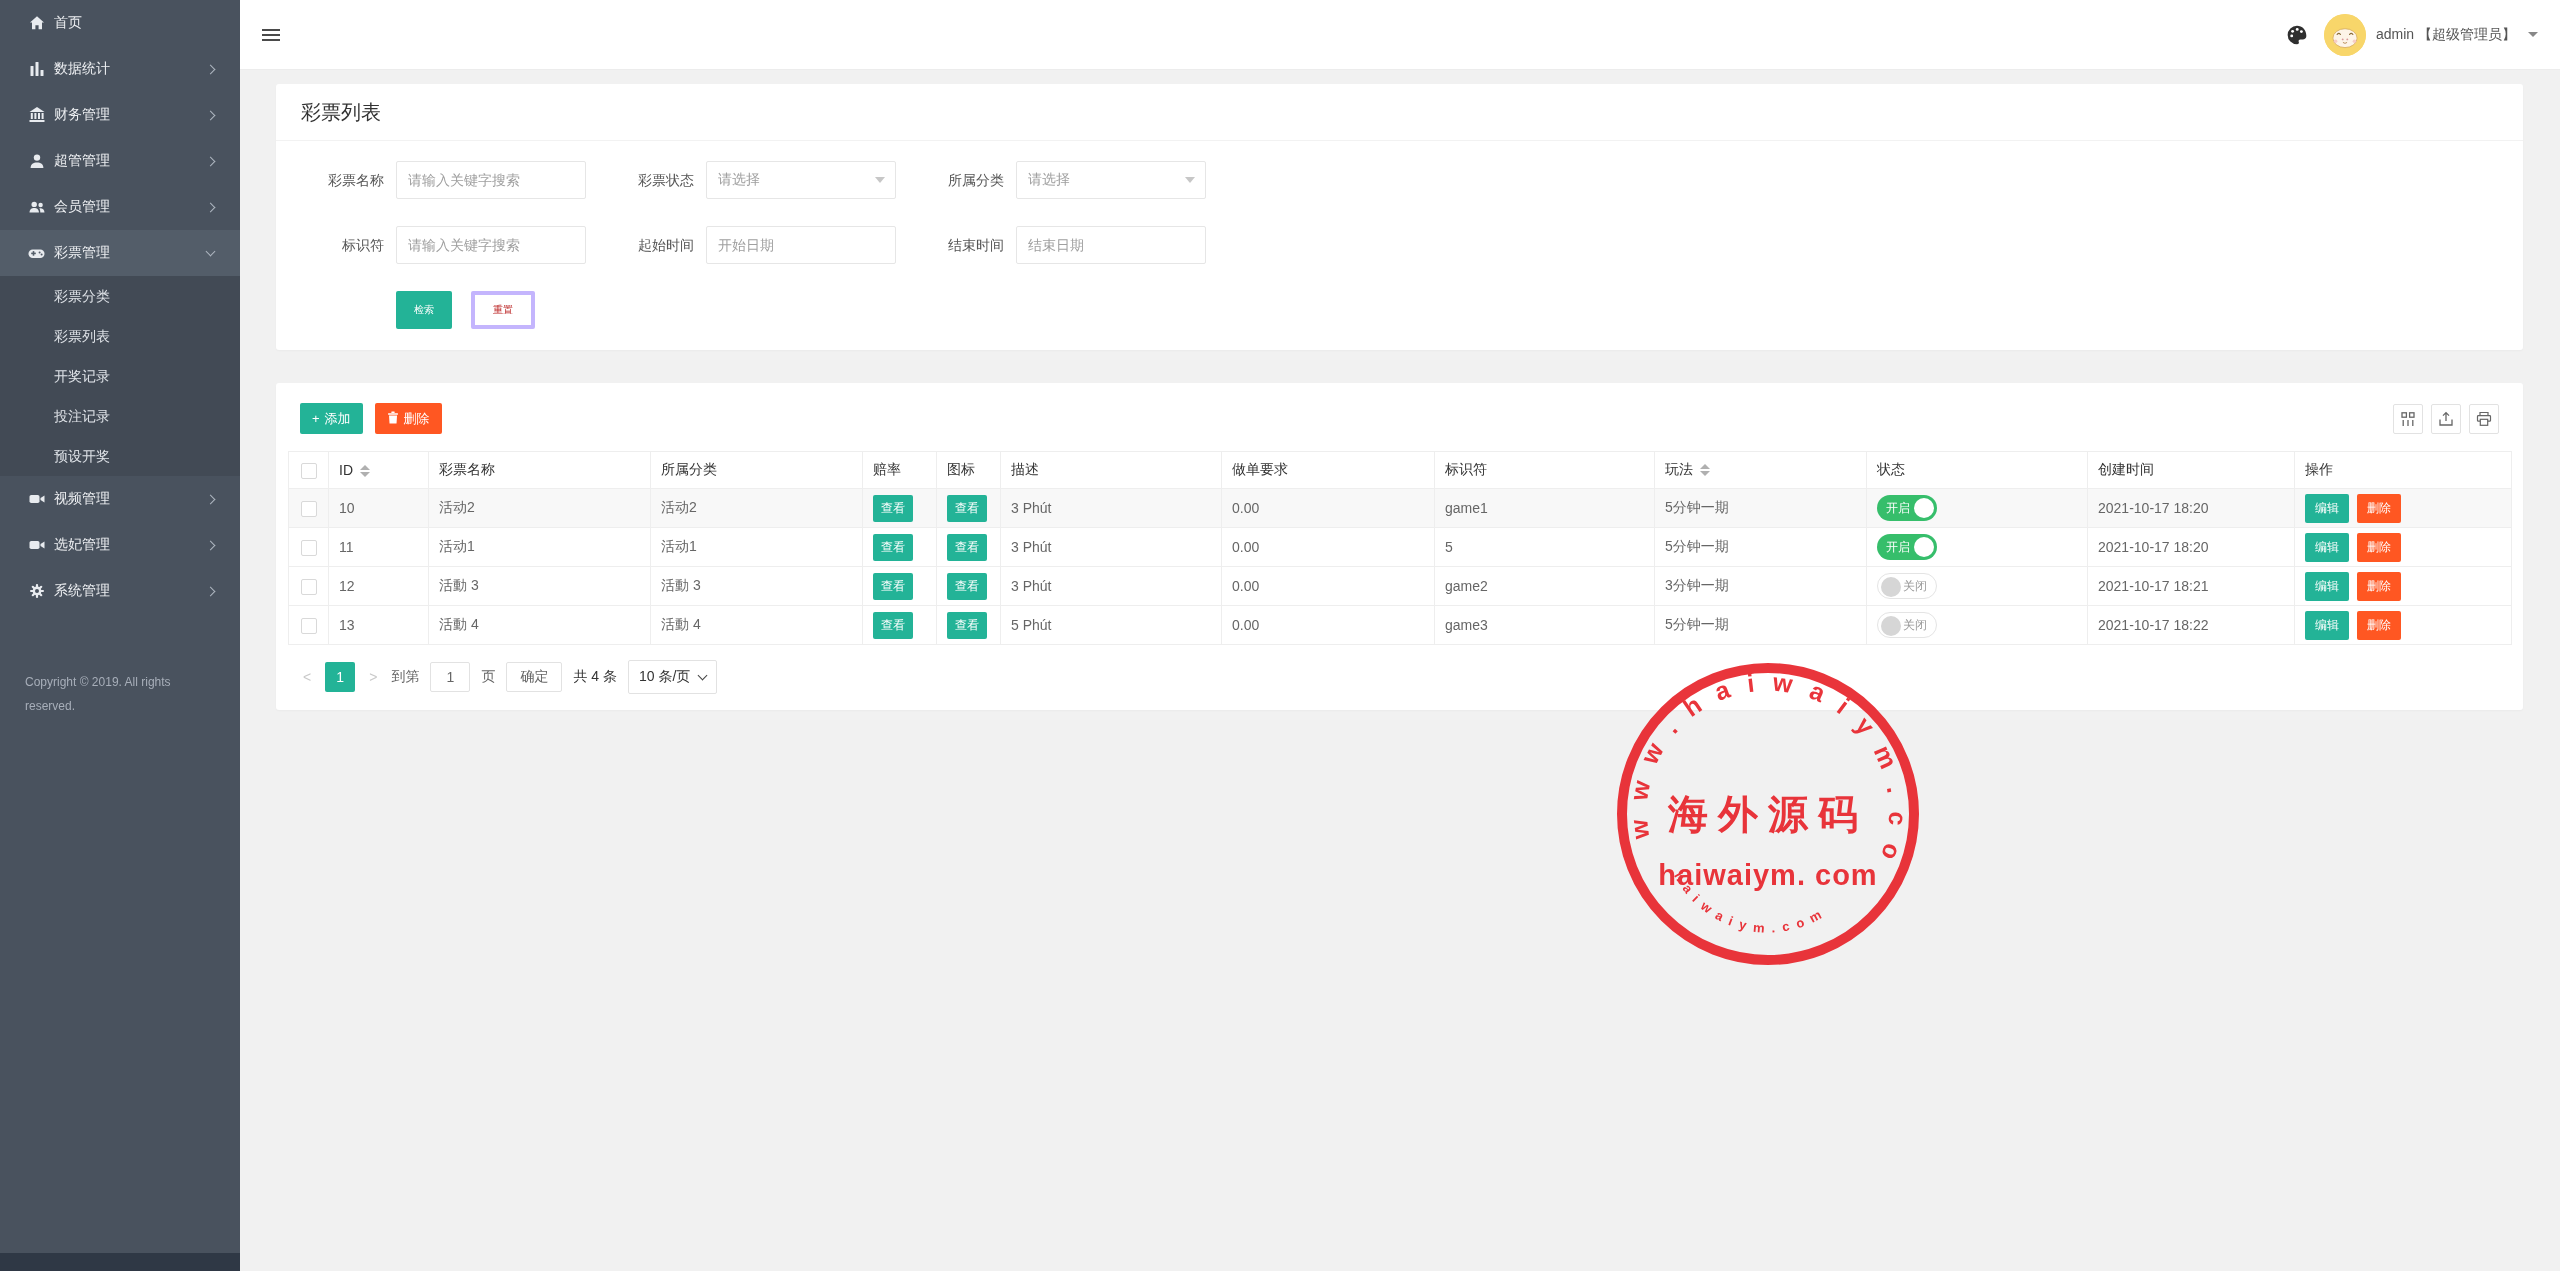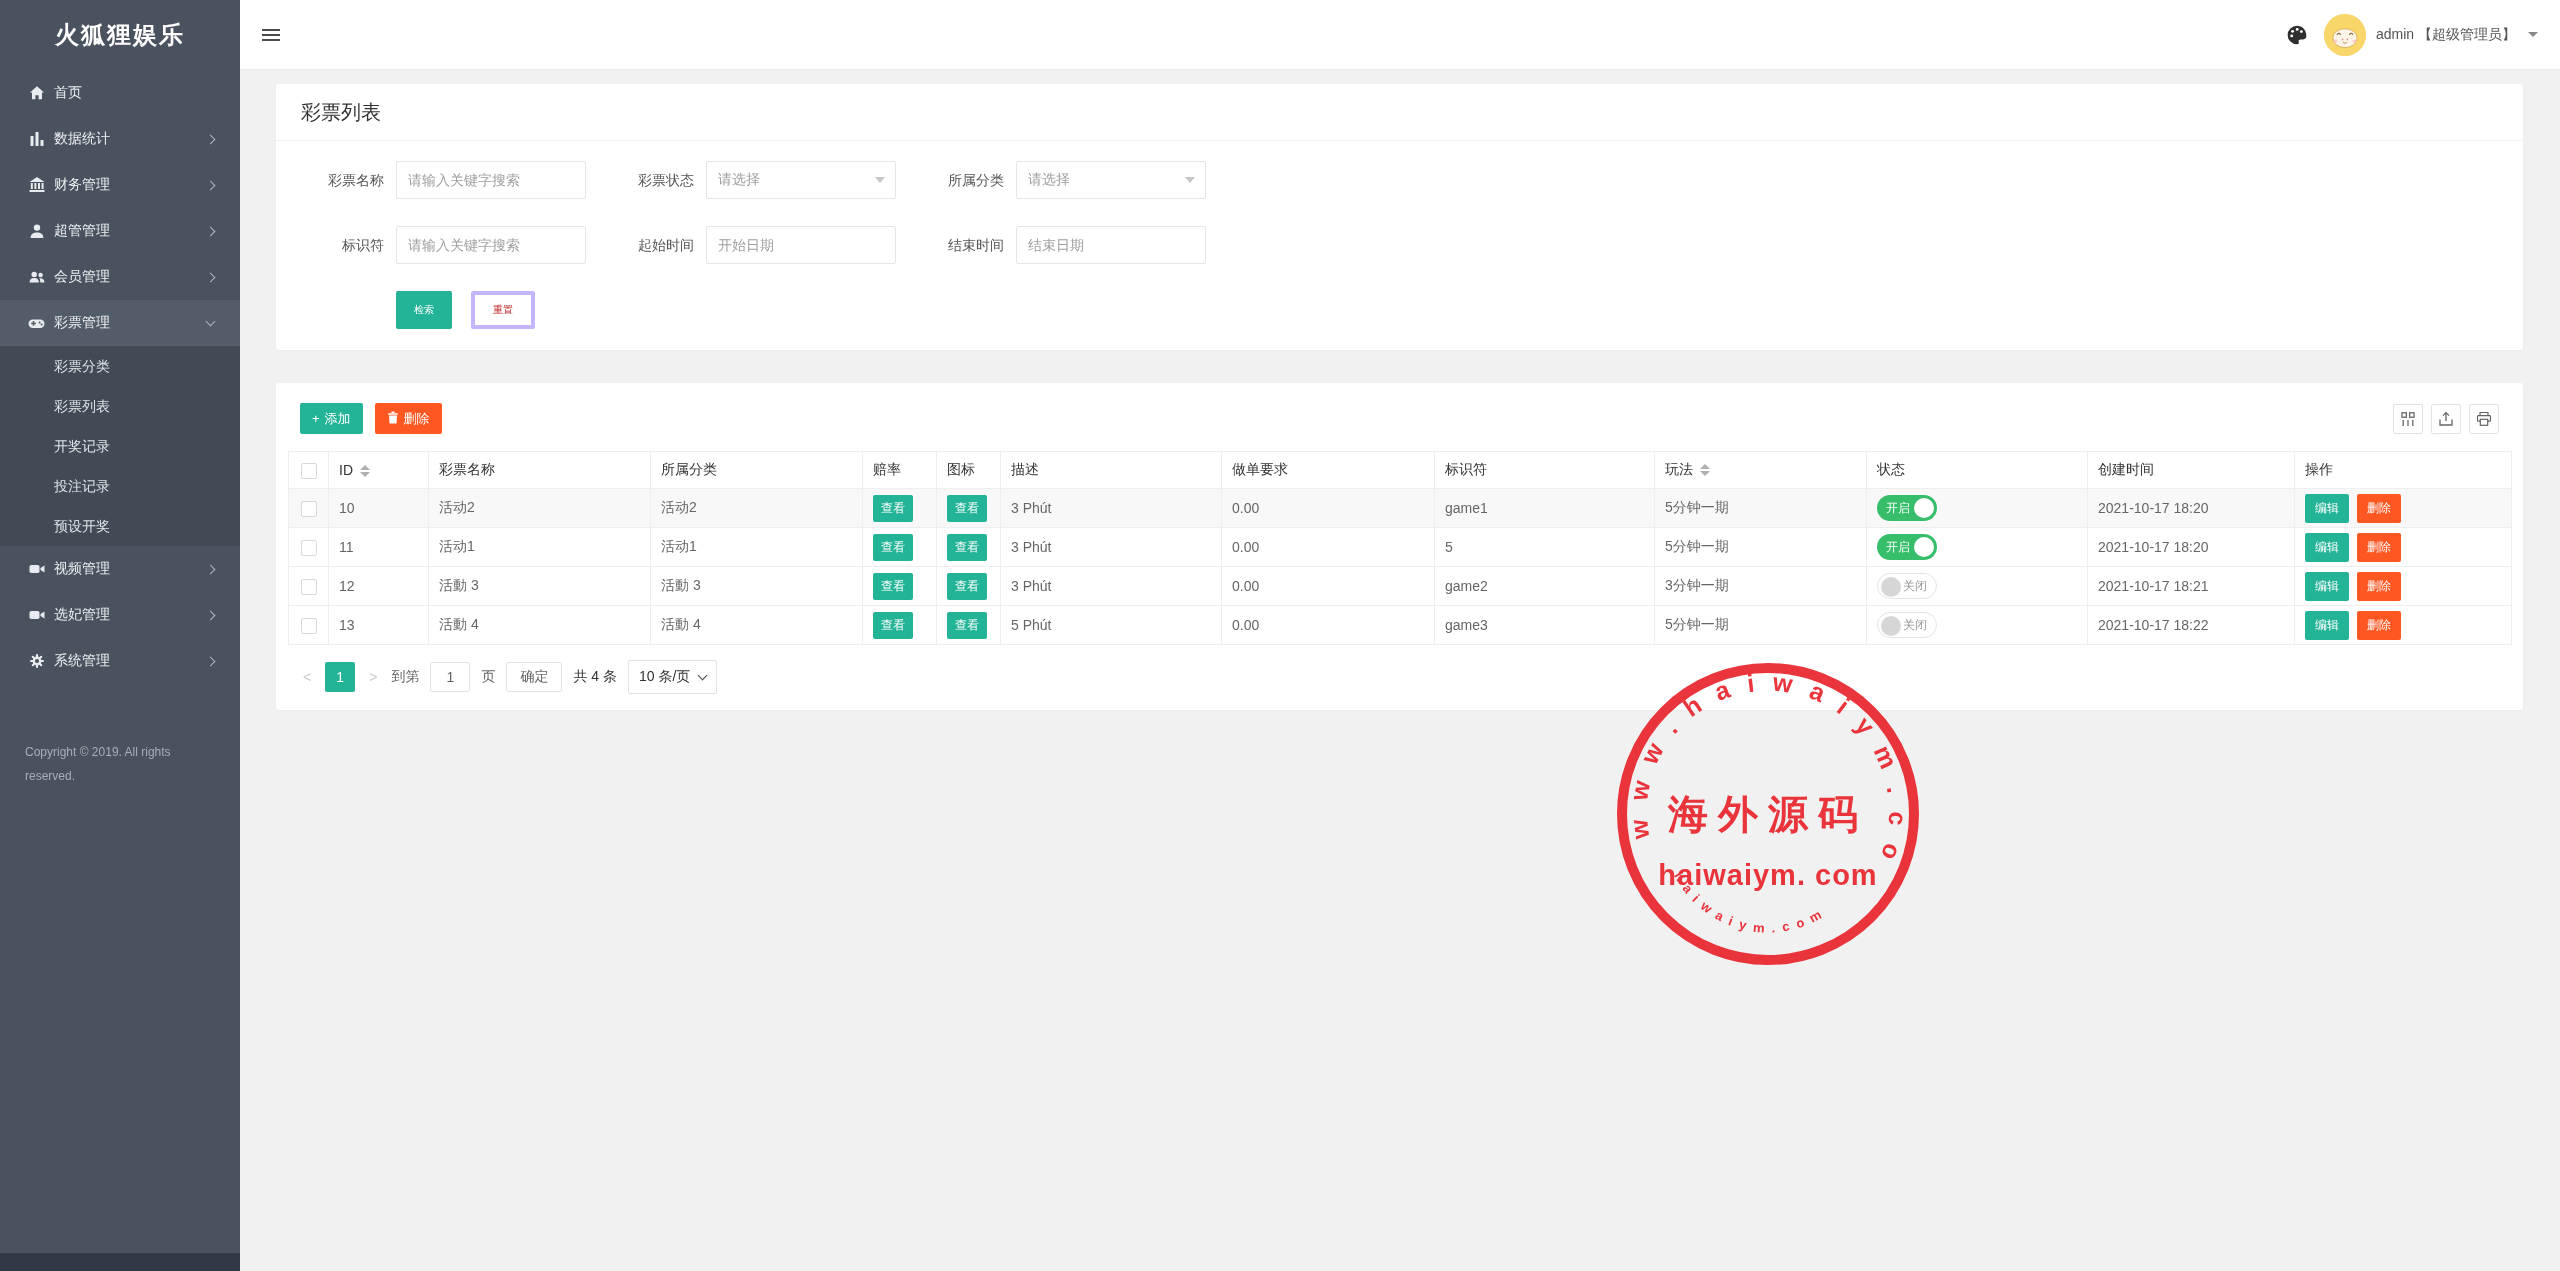--- a/index.html
+++ b/index.html
@@ -91,21 +91,20 @@
   .page-select { height:30px; border:1px solid #e2e2e2; border-radius:2px; padding:16px 10px; display:flex; align-items:center; gap:9px; background:#fff; color:#333; cursor:pointer; }
   .chev-sm { width:7px; height:7px; border-right:1.6px solid #444; border-bottom:1.6px solid #444; transform:rotate(45deg); margin-top:-4px; }
 
   
   .stamp { position:absolute; left:1614px; top:660px; width:308px; height:308px; z-index:20; opacity:.93; pointer-events:none; }
 </style>
 </head>
 <body>
 
 <div class="sidebar">
-  <div class="logo">火狐狸娱乐</div>
 
   <div class="menu-item">
     <span class="mi-icon">
       <svg width="16" height="16" viewBox="0 0 16 16">
           <path fill="#e8ebef" d="M8 1.2 15 7.6h-2v6.6H9.6v-4H6.4v4H3V7.6H1z"></path>
         </svg>
     </span>
     <span class="mi-label">首页</span>
   </div>
 

